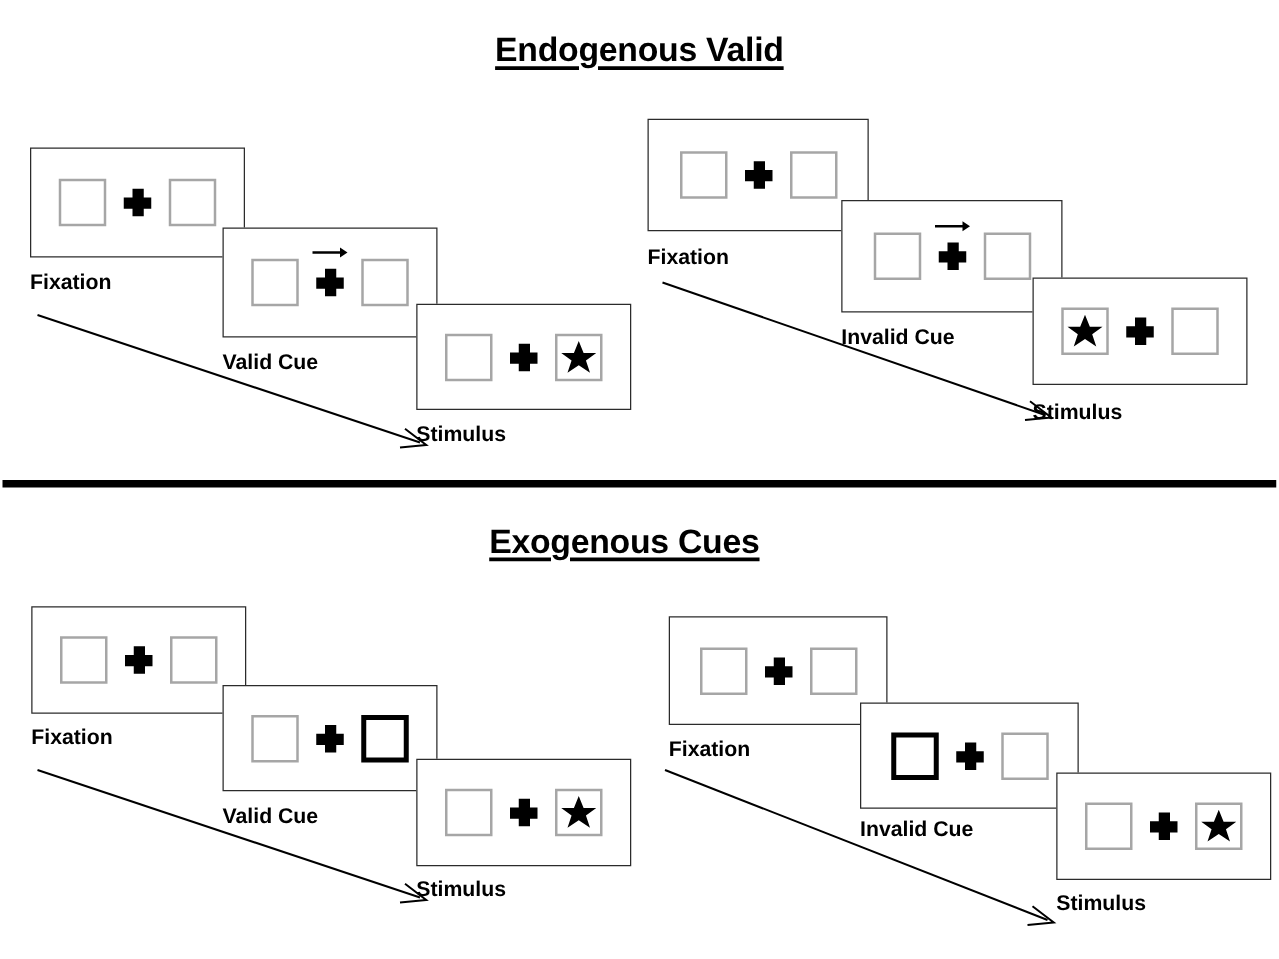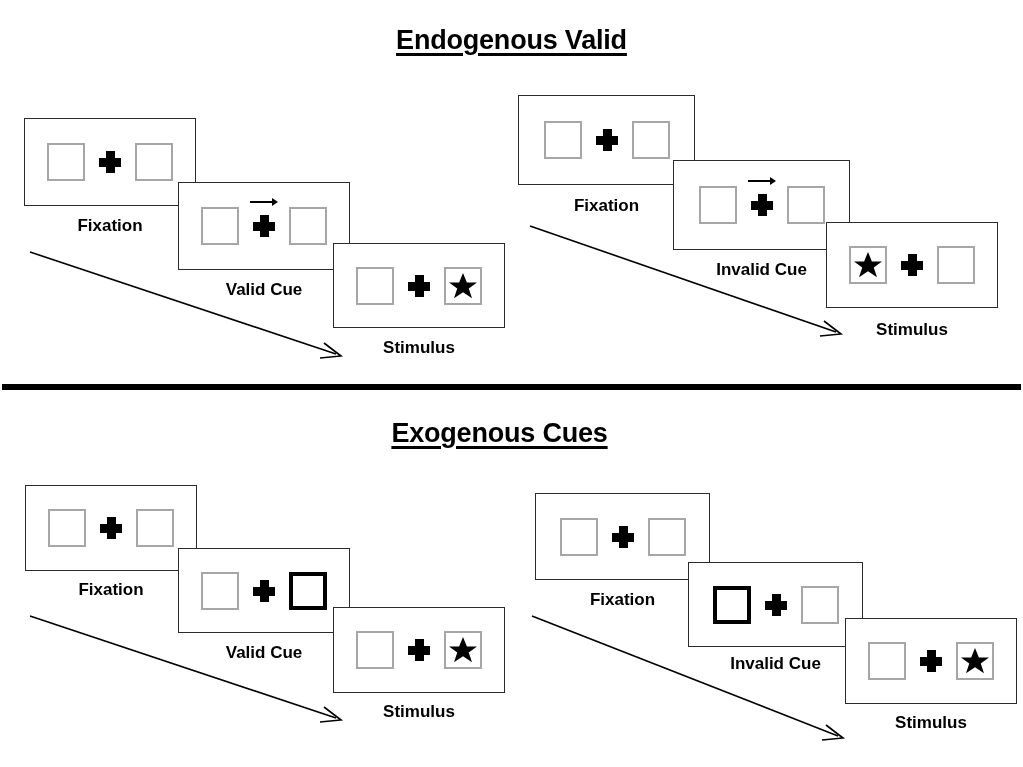--- a/index.html
+++ b/index.html
@@ -108,21 +108,20 @@
     height: 30px;
     display: block;
   }
 
   
   .caption {
     position: absolute;
     font-size: 17px;
     font-weight: bold;
     white-space: nowrap;
-    text-align: center;
   }
 
   
   .flow-arrow {
     position: absolute;
     pointer-events: none;
   }
 </style>
 </head>
 <body>

